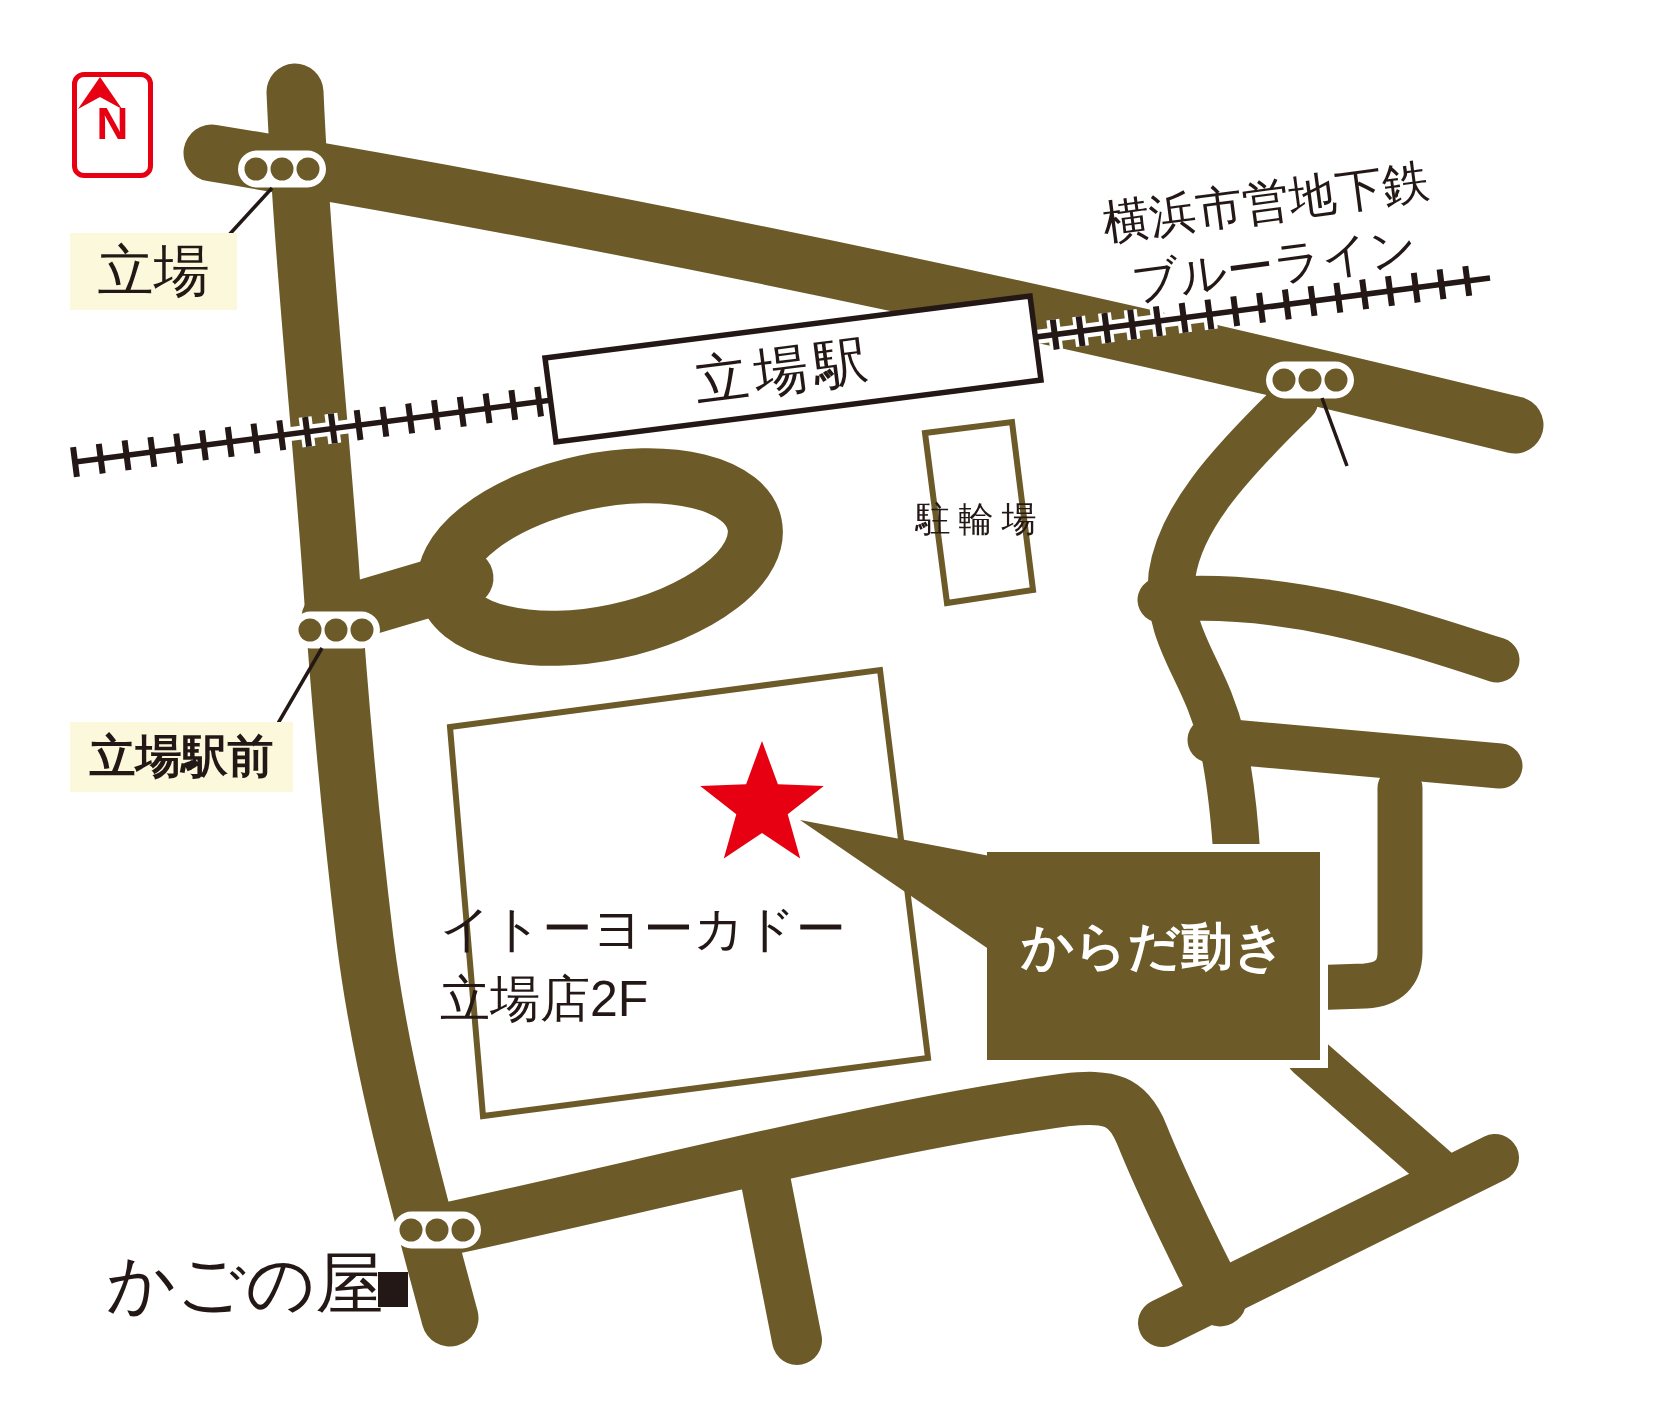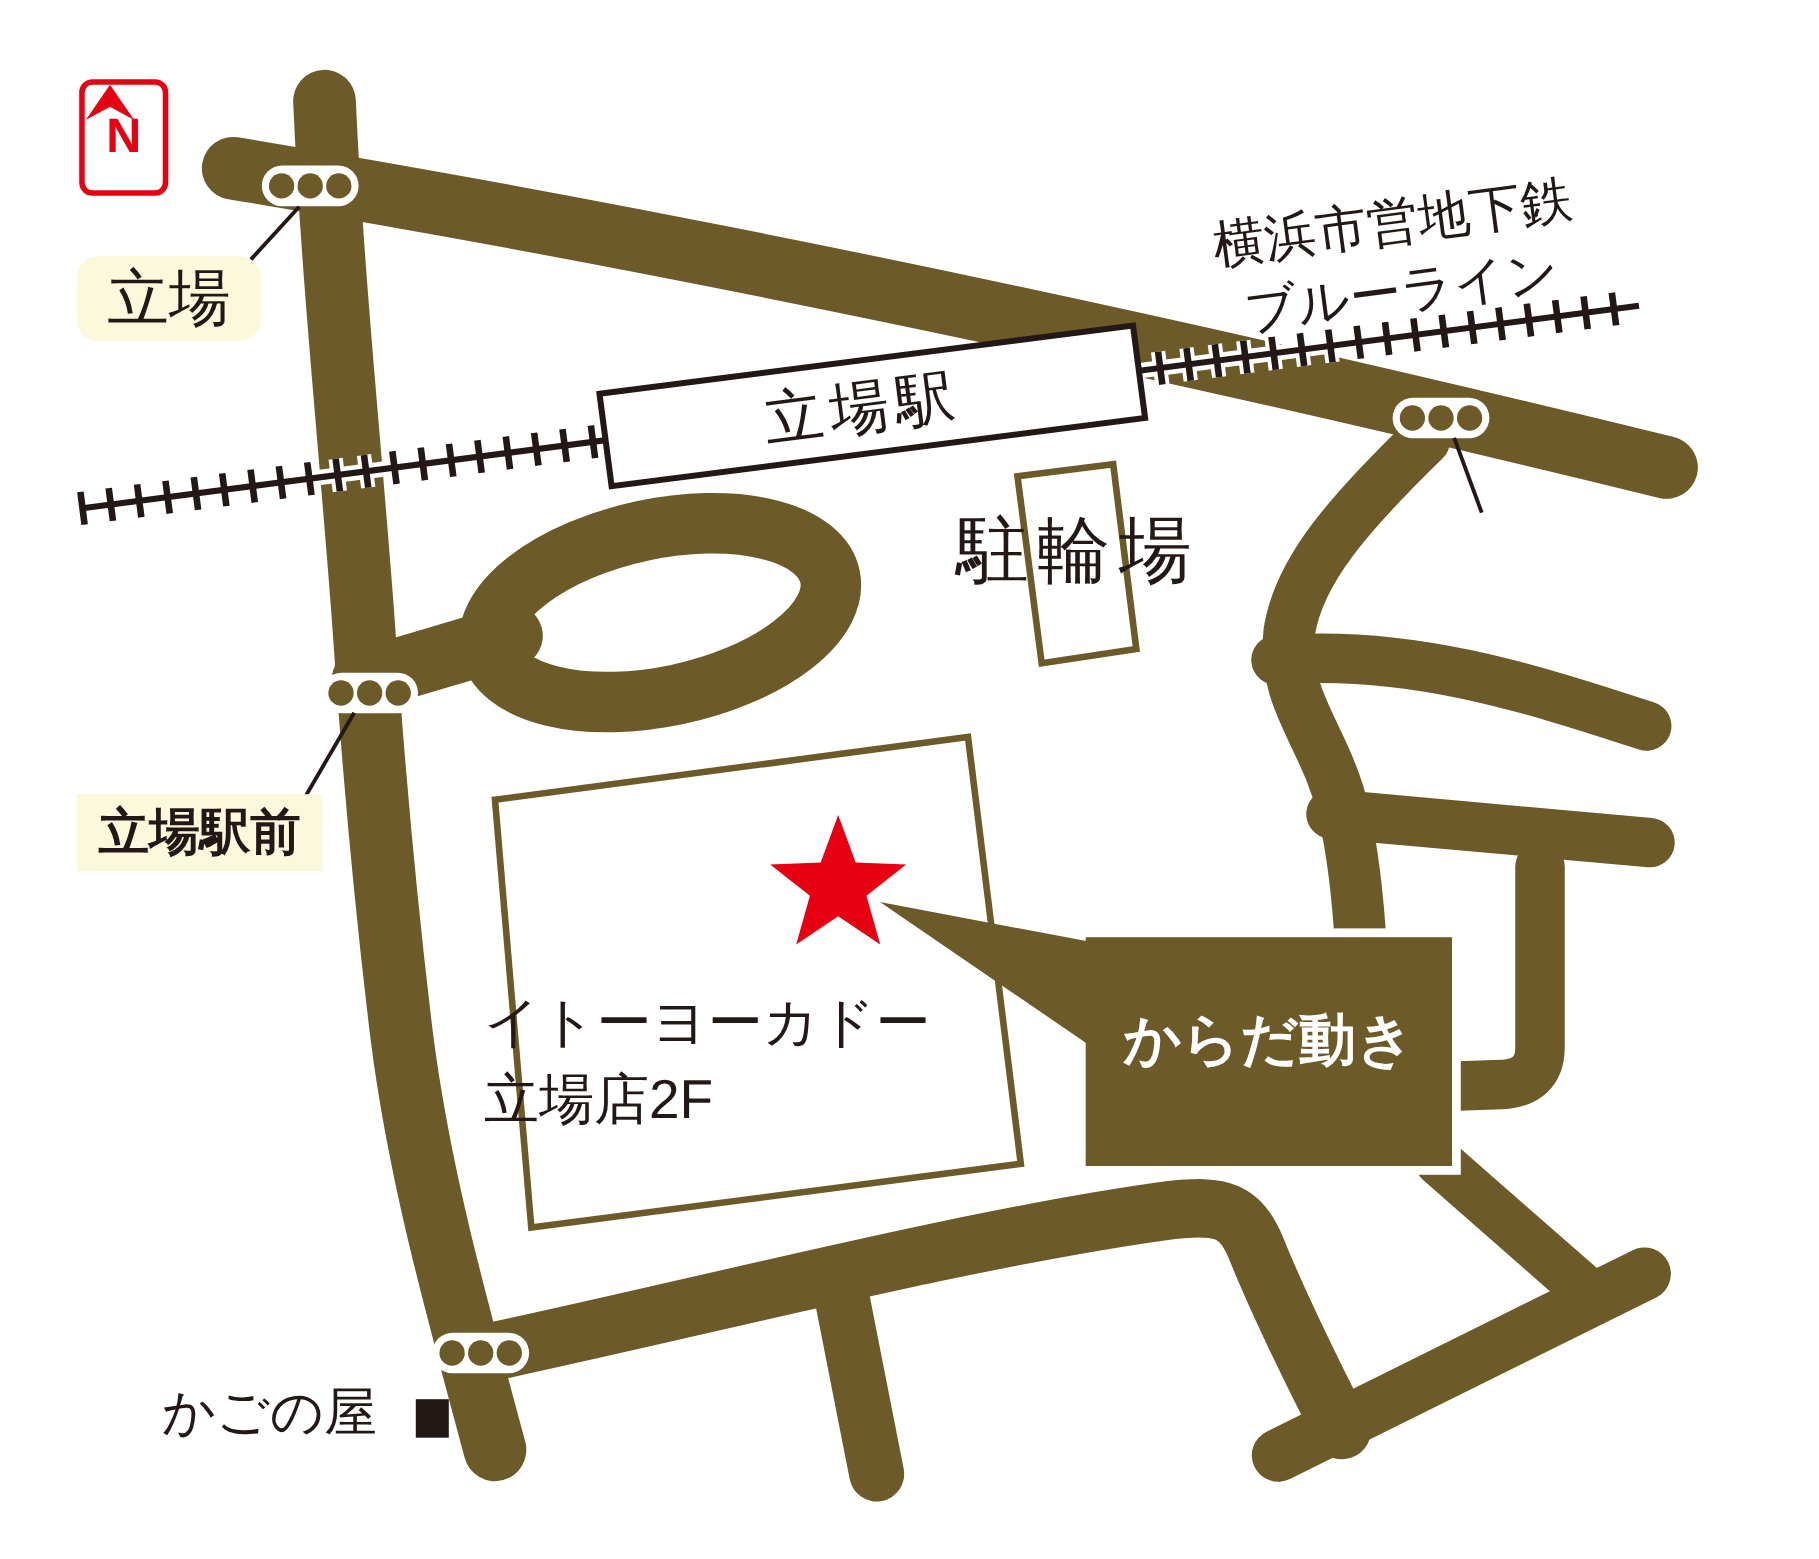--- a/index.html
+++ b/index.html
@@ -25,25 +25,25 @@
   .tl-body{fill:#fff;}
   .tl-dot{fill:var(--road);}
   .callout-line{stroke:var(--ink);stroke-width:3.5;fill:none;}
   .red-fill{fill:var(--red);}
   .brown-fill{fill:var(--road);}
   .white-fill{fill:#fff;}
   
   .maplabel{position:absolute;display:flex;align-items:center;justify-content:center;
     color:var(--ink);white-space:nowrap;}
   .tag{background:var(--label-bg);}
-  .lbl-tateba{left:70px;top:233px;width:167px;height:77px;font-size:56px;border-radius:19px;}
+  .lbl-tateba{left:70px;top:233px;width:167px;height:77px;font-size:56px;}
   .lbl-hiromachi{left:1330px;top:467px;width:167px;height:73px;font-size:54px;}
   .lbl-ekimae{left:70px;top:722px;width:223px;height:70px;font-size:46px;font-weight:bold;}
-  .lbl-churinjo{left:855px;top:470px;width:250px;height:62px;font-size:66px;letter-spacing:8px;}
-  .lbl-kagonoya{left:125px;top:1253px;width:240px;height:62px;font-size:48px;font-family:Liberation Mono, monospace;}
+  .lbl-churinjo{left:855px;top:488px;width:250px;height:62px;font-size:35px;letter-spacing:8px;}
+  .lbl-kagonoya{left:125px;top:1253px;width:240px;height:62px;font-size:68px;font-family:Liberation Mono, monospace;}
   .sq-kagonoya{position:absolute;left:378px;top:1272px;width:30px;height:35px;background:var(--ink);}
   .lbl-station{left:584px;top:337px;width:400px;height:68px;font-size:54px;letter-spacing:6px;
     transform:rotate(-7.3deg);}
   .lbl-building{position:absolute;left:440px;top:894px;width:500px;font-size:50px;line-height:70px;
     text-align:left;color:var(--ink);}
   .lbl-dest{left:987px;top:852px;width:333px;height:188px;color:#fff;font-weight:bold;
     font-size:52px;line-height:74px;flex-direction:column;}
   .lbl-subway{position:absolute;left:1030px;top:170px;width:480px;font-size:47px;line-height:63px;
     text-align:center;transform:rotate(-7.5deg);color:var(--ink);}
   .north{position:absolute;left:72px;top:72px;width:81px;height:106px;border:5px solid var(--red);

